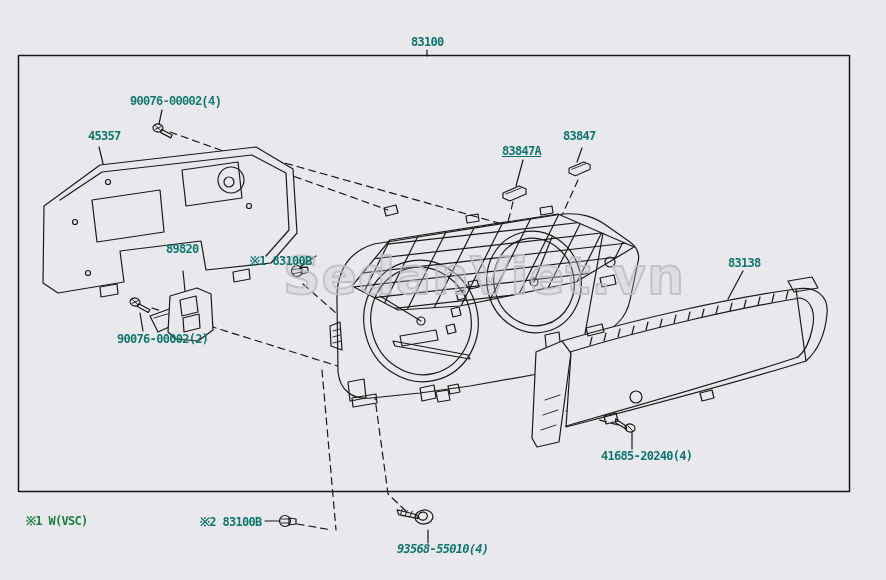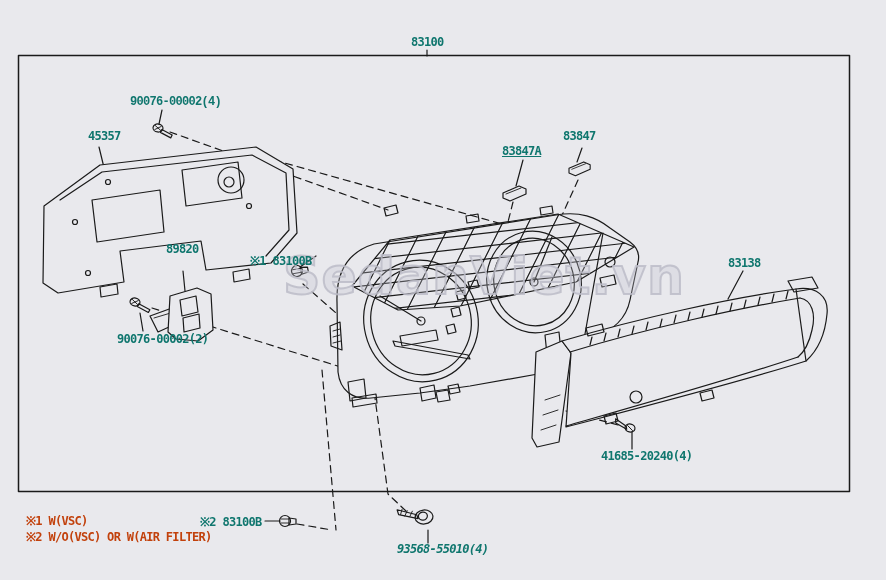--- a/index.html
+++ b/index.html
@@ -17,21 +17,21 @@
   svg .dash{stroke-dasharray:7 5;stroke-width:1.2;}
   svg .frame{stroke-width:1.5;}
   .lbl{
     position:absolute;z-index:6;
     font:bold 12px "DejaVu Sans Mono","Liberation Mono",monospace;
     letter-spacing:-0.7px;color:#0f766e;white-space:nowrap;
   }
   .legend-line{
     position:absolute;z-index:6;
     font:bold 12px "DejaVu Sans Mono","Liberation Mono",monospace;
-    letter-spacing:-0.7px;color:#c2410c;white-space:nowrap;
+    letter-spacing:-0.7px;color:#15803d;white-space:nowrap;
   }
   #watermark{
     position:absolute;left:283px;top:246px;z-index:5;
     font:bold 52px "DejaVu Sans","Liberation Sans",sans-serif;
     letter-spacing:1px;
     color:rgba(196,196,208,0.30);
     -webkit-text-stroke:2px rgba(188,188,200,0.85);
     pointer-events:none;white-space:nowrap;
   }
 </style>
@@ -249,15 +249,14 @@
 <div class="lbl" style="left:563px;top:129px;text-align:center;">83847</div>
 <div class="lbl" style="left:250px;top:252px;">※1 83100B</div>
 <div class="lbl" style="left:158px;top:242px;margin-left:8px;">89820</div>
 <div class="lbl" style="left:97px;top:332px;margin-left:20px;">90076-00002(2)</div>
 <div class="lbl" style="left:728px;top:256px;">83138</div>
 <div class="lbl" style="left:601px;top:449px;">41685-20240(4)</div>
 <div class="lbl" style="left:200px;top:513px;">※2 83100B</div>
 <div class="lbl" style="left:397px;top:542px;font-style:italic;">93568-55010(4)</div>
 
 <div class="legend-line" style="left:26px;top:512px;">※1 W(VSC)</div>
-<div class="legend-line" style="left:26px;top:528px;">※2 W/O(VSC) OR W(AIR FILTER)</div>
 
 </div>
 
 </body></html>

